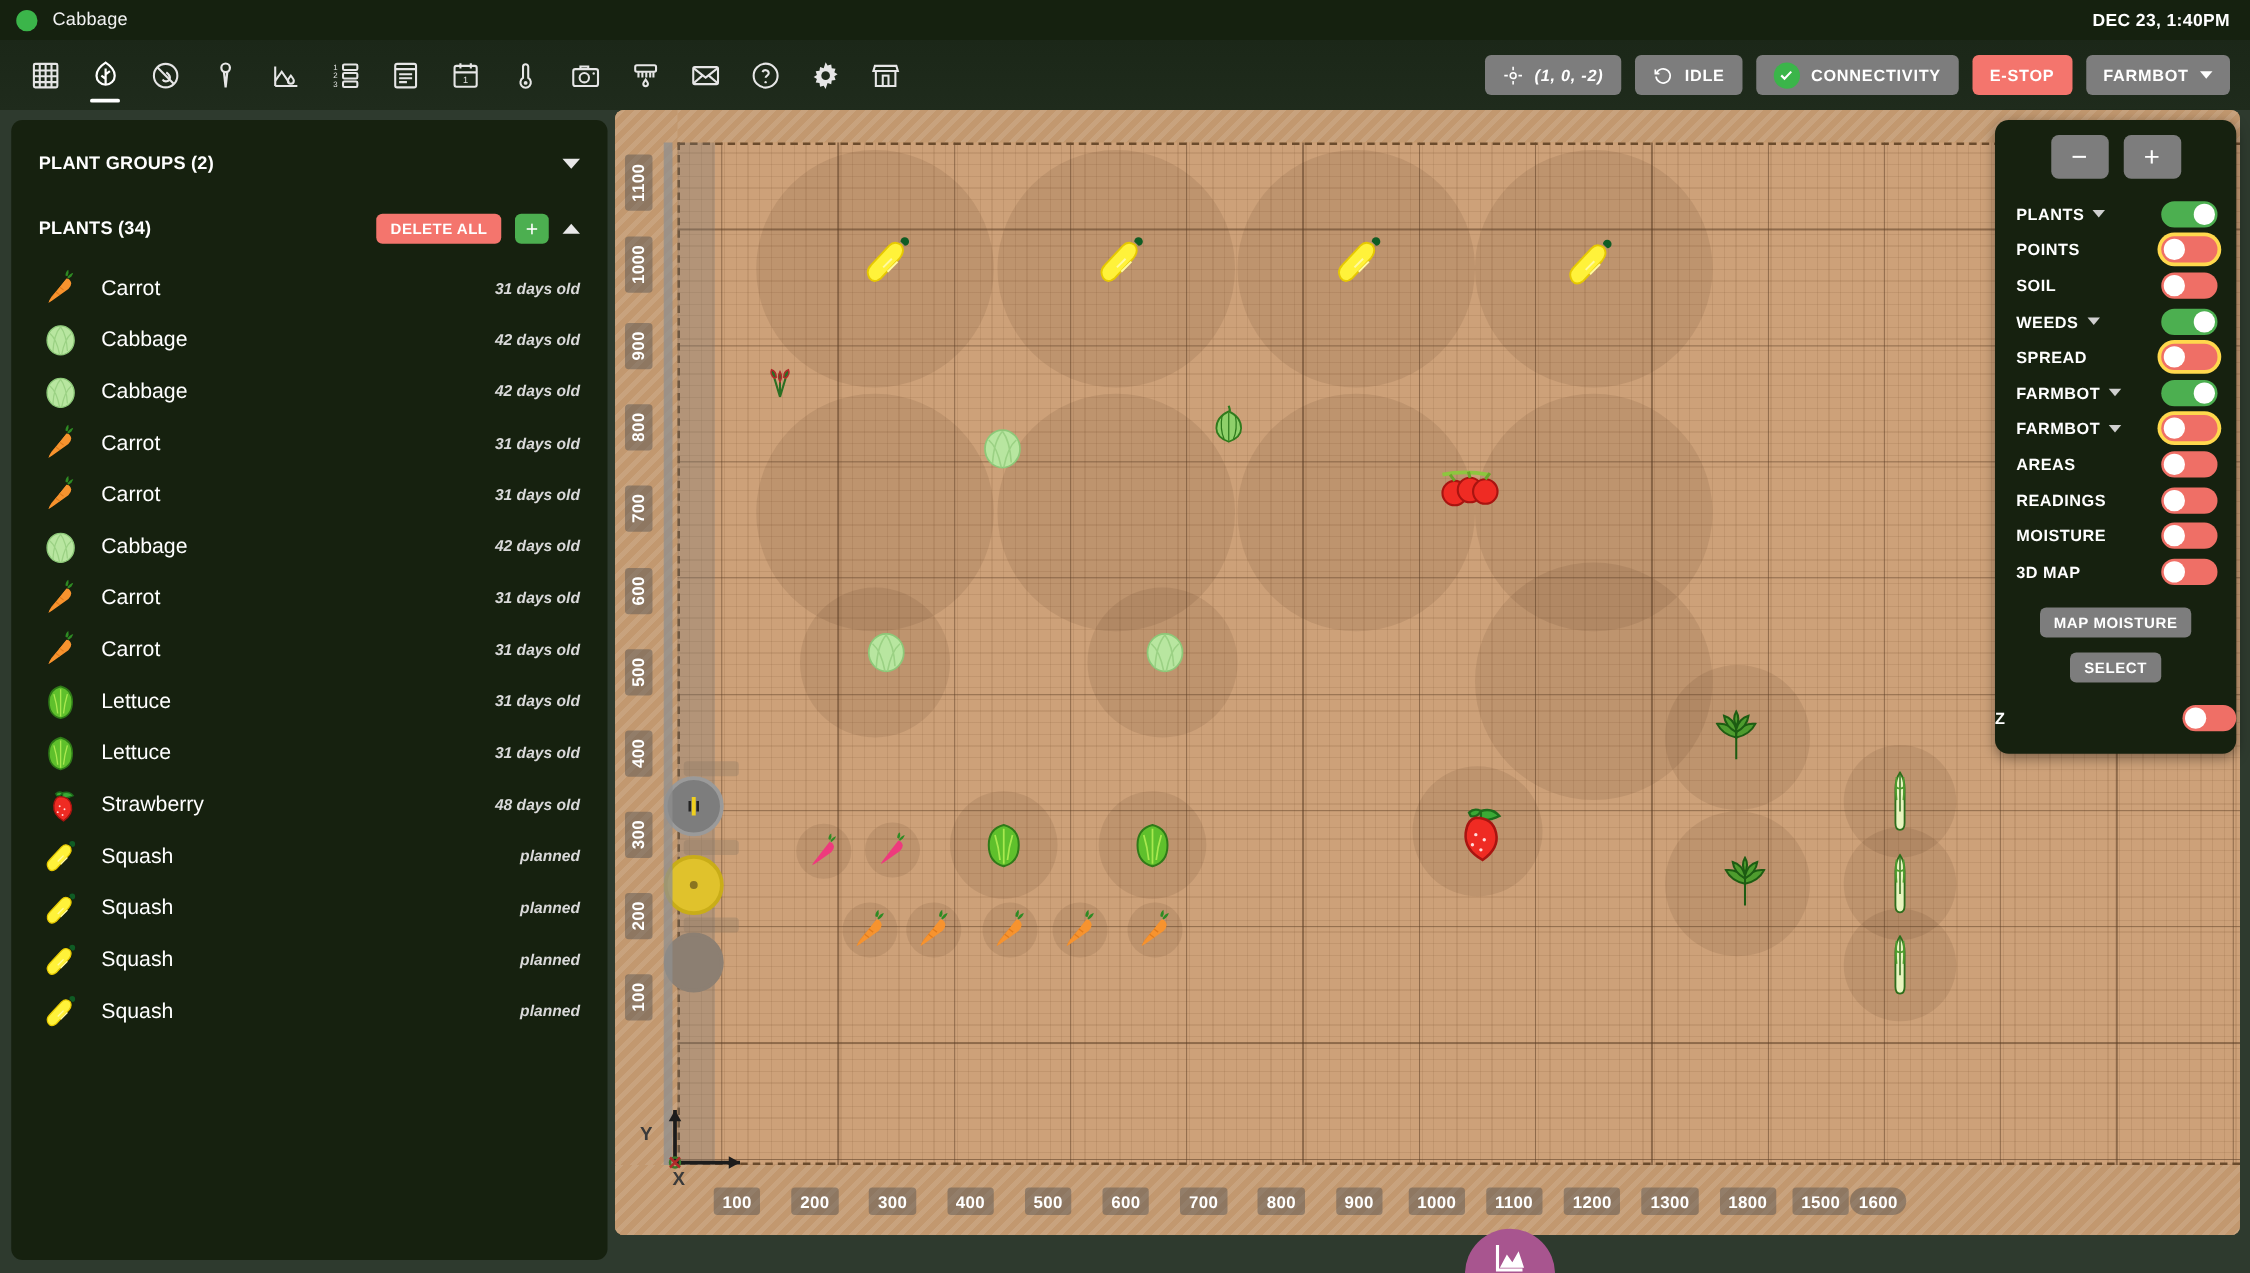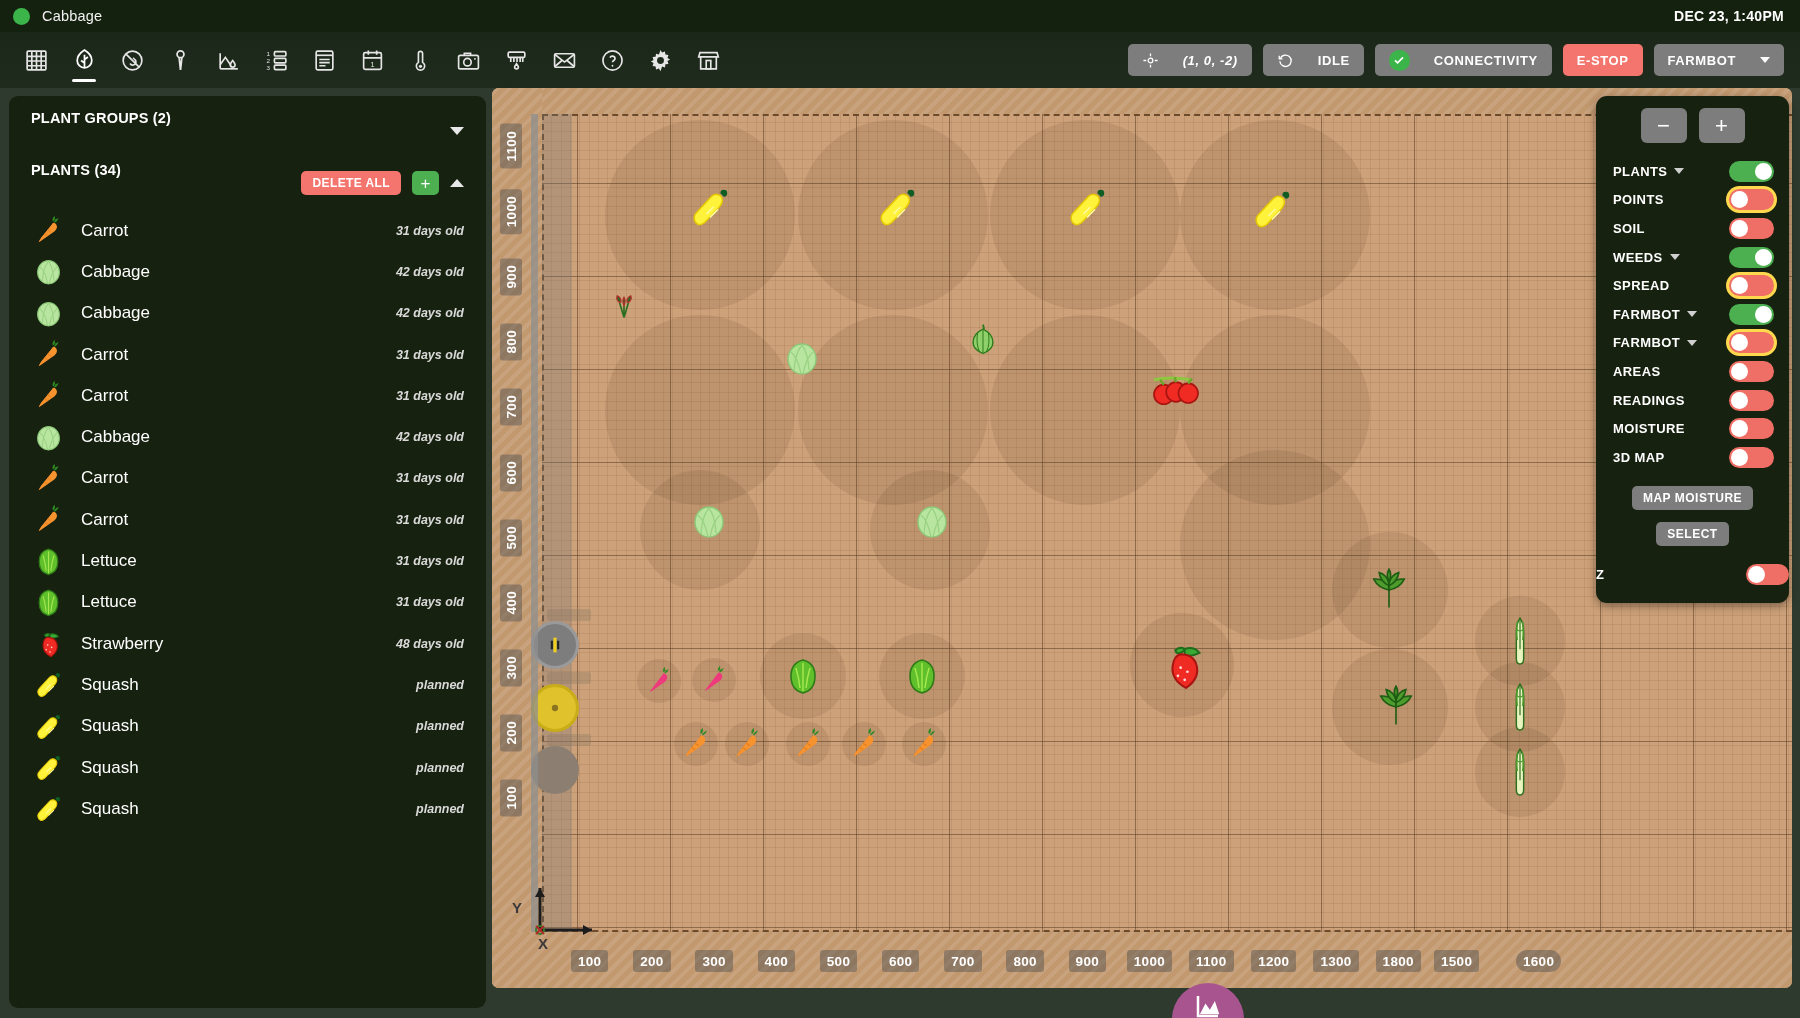--- a/index.html
+++ b/index.html
@@ -41,21 +41,21 @@
   }
   .nav-icon svg { width: 25px; height: 25px; display: block; }
   .nav-icon.active::after {
     content: ""; position: absolute; bottom: 1px; left: 10px; right: 10px;
     height: 3px; background: #fff; border-radius: 2px;
   }
   .nav-right { margin-left: auto; display: flex; align-items: center; gap: 11px; padding-right: 16px; }
   .pill {
     background: #7d7d7d; color: #fff; border: none; border-radius: 5px;
     height: 32px; padding: 0 14px; font-size: 13px; font-weight: 700;
-    letter-spacing: .6px; display: flex; align-items: center; gap: 24px;
+    letter-spacing: .6px; display: flex; align-items: center; gap: 9px;
     cursor: pointer; font-family: "Liberation Sans", sans-serif;
   }
   .pill.coord { font-style: italic; font-weight: 700; }
   .pill.estop { background: #f4756d; align-items: center; }
   .pill svg { width: 17px; height: 17px; }
   .check-circle {
     width: 21px; height: 21px; border-radius: 50%; background: #3bb54a;
     display: flex; align-items: center; justify-content: center;
   }
   .check-circle svg { width: 12px; height: 12px; }
@@ -77,21 +77,21 @@
   .search-input {
     background: transparent; border: none; outline: none;
     color: #d8d8d8; font-size: 17px; margin-left: 15px; width: 330px;
     font-family: "Liberation Sans", sans-serif;
   }
   .search-input::placeholder { color: #9ea49a; }
   .gear-btn { position: absolute; right: -6px; top: 16px; cursor: pointer; }
   .gear-btn svg { width: 19px; height: 19px; }
 
   .section-row {
-    display: flex; height: 42px;
+    display: flex; align-items: center; height: 42px;
     margin: 0 22px; position: relative;
   }
   .section-title {
     color: #fff; font-size: 14.5px; font-weight: 700; letter-spacing: .2px;
   }
   .section-actions { margin-left: auto; display: flex; align-items: center; gap: 11px; }
   .btn-delete-all {
     background: #f4756d; color: #fff; border: none; border-radius: 5px;
     height: 24px; padding: 0 11px; font-size: 12px; font-weight: 700;
     letter-spacing: .4px; cursor: pointer; font-family: "Liberation Sans", sans-serif;
@@ -915,21 +915,21 @@
         <div class="tick tick-x" style="left: 390px;">600</div>
         <div class="tick tick-x" style="left: 452.2px;">700</div>
         <div class="tick tick-x" style="left: 514.4px;">800</div>
         <div class="tick tick-x" style="left: 576.6px;">900</div>
         <div class="tick tick-x" style="left: 634.8px;">1000</div>
         <div class="tick tick-x" style="left: 697px;">1100</div>
         <div class="tick tick-x" style="left: 759.2px;">1200</div>
         <div class="tick tick-x" style="left: 821.4px;">1300</div>
         <div class="tick tick-x" style="left: 883.6px;">1800</div>
         <div class="tick tick-x" style="left: 942px;">1500</div>
-        <div class="tick tick-x" style="left: 1024px; border-radius: 11px;">1600</div>
+        <div class="tick tick-x" style="left: 988px; border-radius: 11px;">1600</div>
       </div>
     <div id="y-ticks">
         <div class="tick tick-y" style="top: 36px;">1100</div>
         <div class="tick tick-y" style="top: 101.1px;">1000</div>
         <div class="tick tick-y" style="top: 170.2px;">900</div>
         <div class="tick tick-y" style="top: 235.3px;">800</div>
         <div class="tick tick-y" style="top: 300.4px;">700</div>
         <div class="tick tick-y" style="top: 365.5px;">600</div>
         <div class="tick tick-y" style="top: 430.6px;">500</div>
         <div class="tick tick-y" style="top: 495.7px;">400</div>

